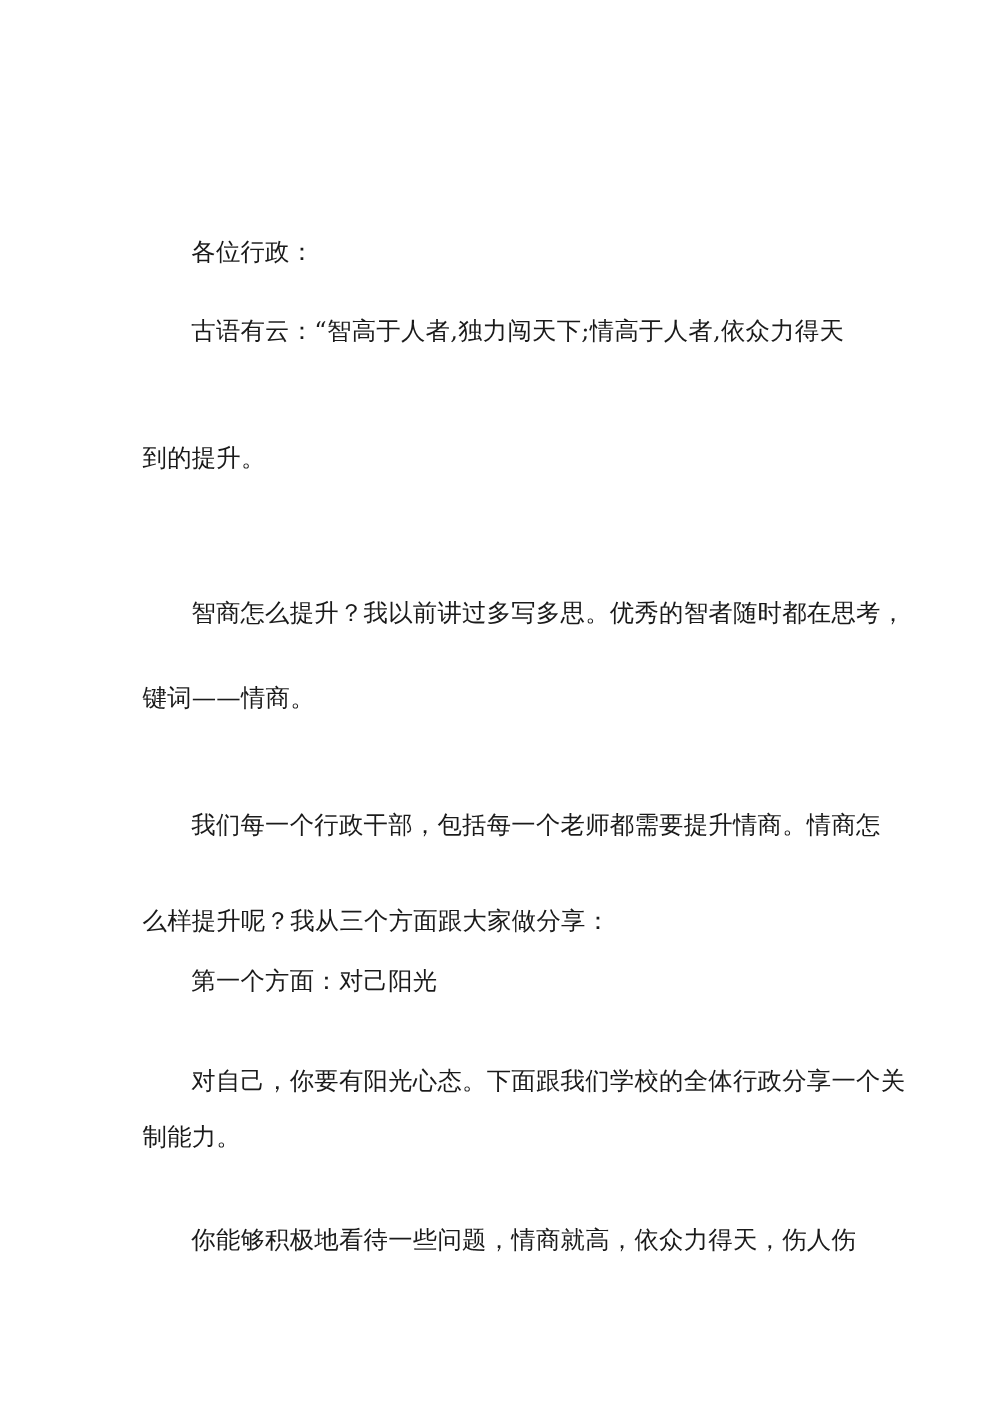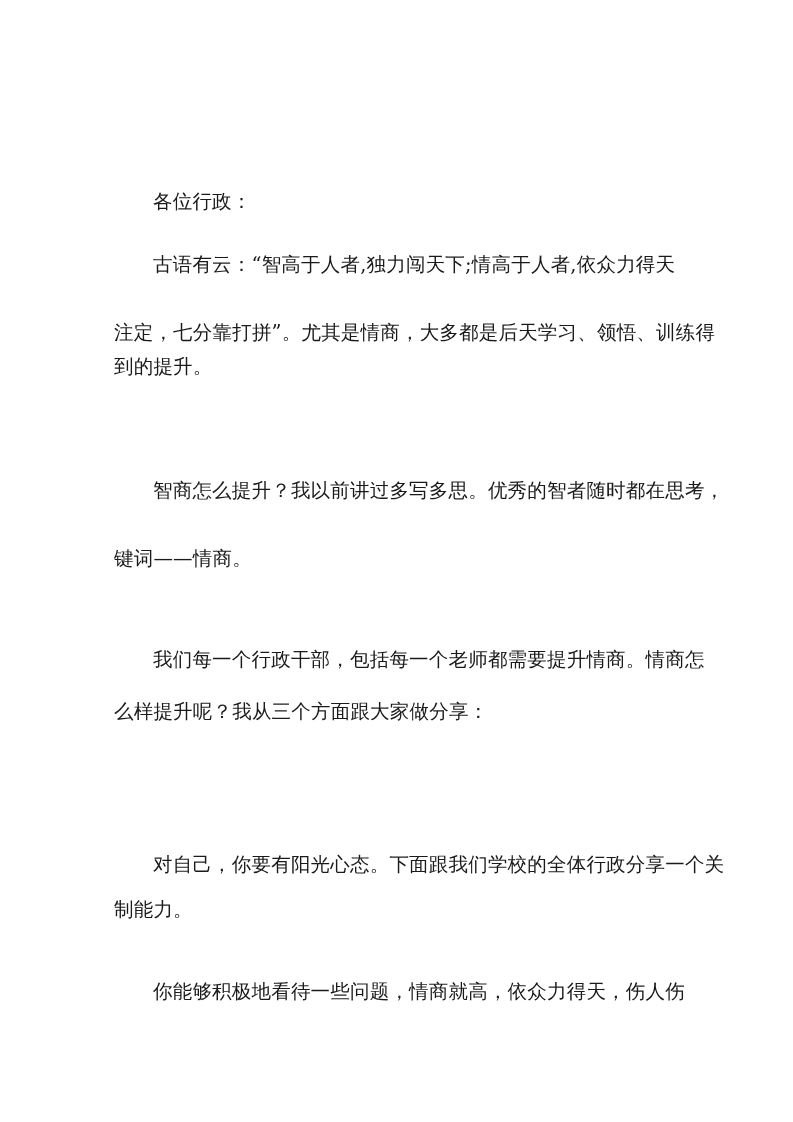--- a/index.html
+++ b/index.html
@@ -33,27 +33,27 @@
     }
     .indent { left: 153px; }
   </style>
 </head>
 <body>
 
 <div class="page">
   <div class="line indent" style="top:190px">各位行政：</div>
 
   <div class="line indent" style="top:253px">古语有云：“智高于人者,独力闯天下;情高于人者,依众力得天</div>
-  <div class="line" style="top:321px">注定，七分靠打拼”。尤其是情商，大多都是后天学习、领悟、训练得</div>
   <div class="line" style="top:355px">到的提升。</div>
 
   <div class="line indent" style="top:479px">智商怎么提升？我以前讲过多写多思。优秀的智者随时都在思考，</div>
   <div class="line" style="top:547px">键词——情商。</div>
 
   <div class="line indent" style="top:648px">我们每一个行政干部，包括每一个老师都需要提升情商。情商怎</div>
-  <div class="line" style="top:700px">么样提升呢？我从三个方面跟大家做分享：</div>
+  <div class="line" style="top:725px">么样提升呢？我从三个方面跟大家做分享：</div>
 
+  <div class="line indent" style="top:773px">第一个方面：对己阳光</div>
 
   <div class="line indent" style="top:853px">对自己，你要有阳光心态。下面跟我们学校的全体行政分享一个关</div>
   <div class="line" style="top:898px">制能力。</div>
 
   <div class="line indent" style="top:980px">你能够积极地看待一些问题，情商就高，依众力得天，伤人伤</div>
 </div>
 
 </body></html>

